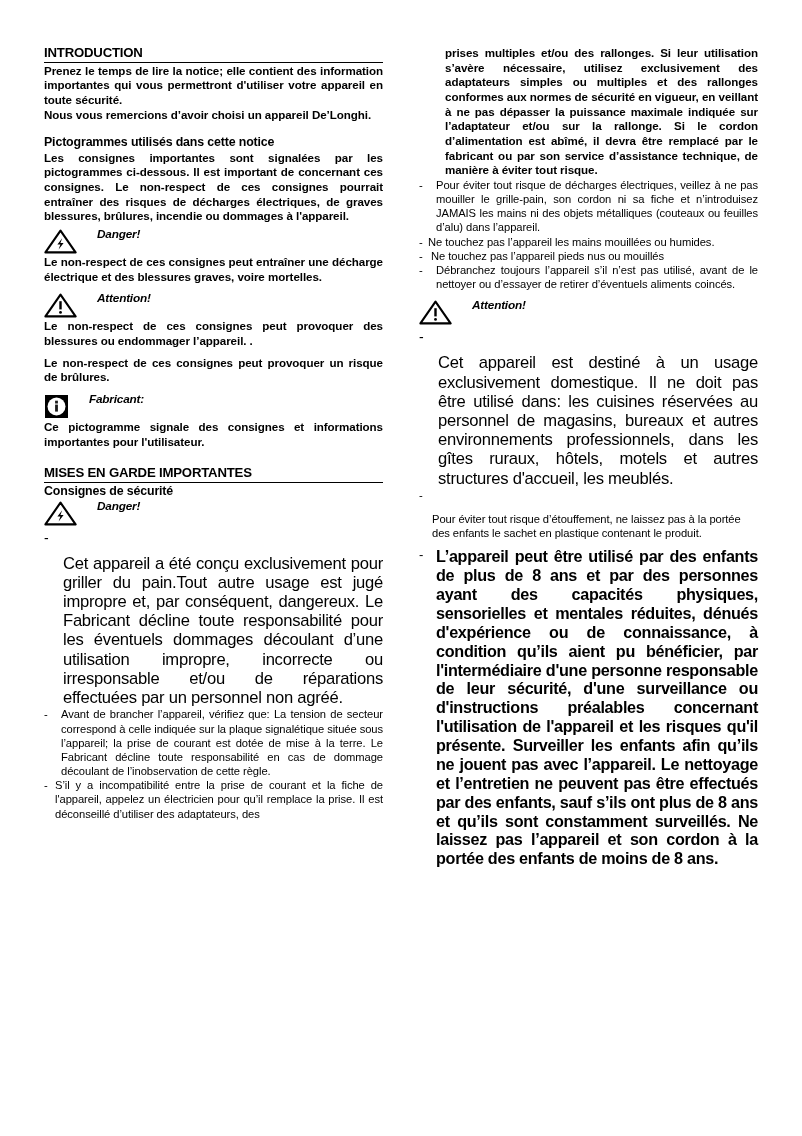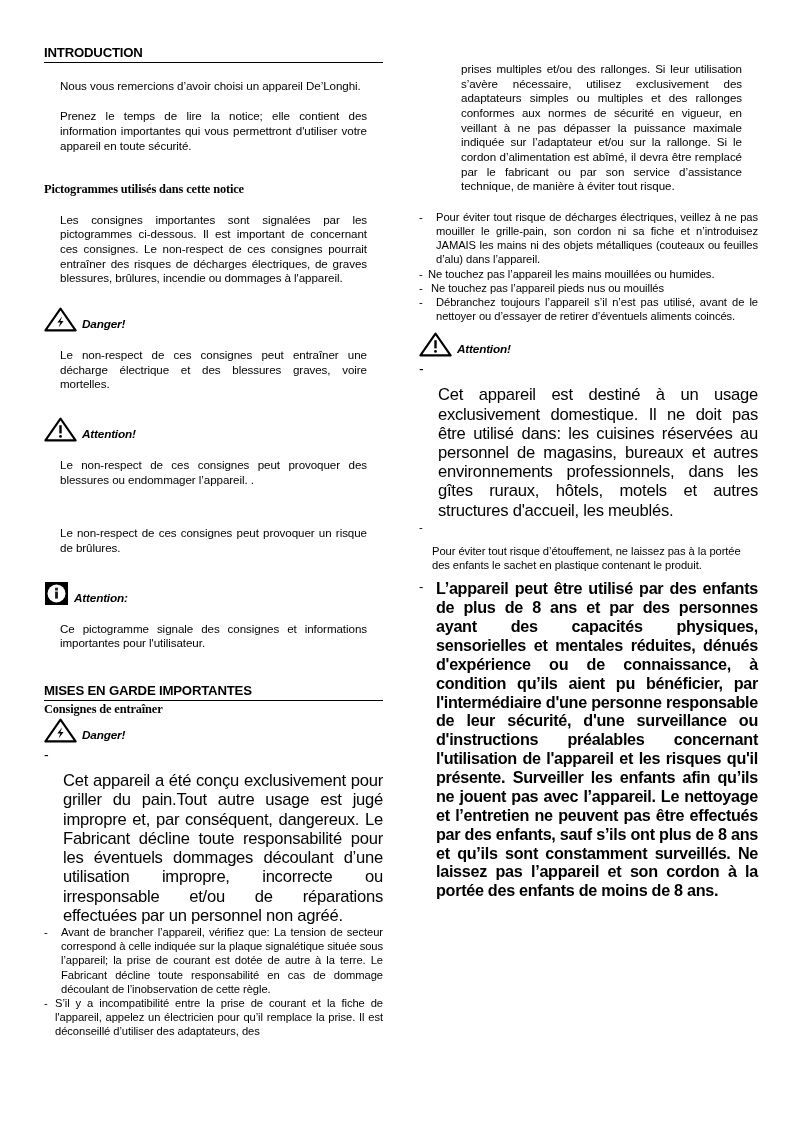--- a/index.html
+++ b/index.html
@@ -44,42 +44,41 @@
     border-top: 1.1px solid #000;
     margin: 0 0 1px 0;
     width: 100%;
   }
   .h-sub {
     font-size: 12.4px;
     font-weight: bold;
     line-height: 1.16;
     margin: 0 0 1px 0;
     letter-spacing: -0.15px;
-    font-family: Liberation Serif, serif;
   }
   
   .p {
     font-size: 11.6px;
     line-height: 1.265;
     text-align: justify;
-    margin: 16px;
+    margin: 0;
     letter-spacing: -0.07px;
     -webkit-hyphens: none;
     hyphens: none;
+    font-weight: bold;
   }
   .gap-s { height: 7px; }
   .gap-m { height: 13px; }
   .gap-l { height: 17px; }
   .gap-xs { height: 3px; }
 
   
   .picto-line {
     display: flex;
-    align-items: flex-end;
-    gap: 5px;
+    gap: 20px;
     margin: 2px 0 1px 0;
   }
   .picto-label {
     font-size: 11.8px;
     font-weight: bold;
     font-style: italic;
     letter-spacing: -0.2px;
     line-height: 1;
     padding-bottom: 1px;
   }
@@ -187,22 +186,22 @@
 <body>
 
 <div class="page">
 
   <div class="columns">
 
     <div class="col">
 
       <div class="h-main">INTRODUCTION</div>
       <hr class="rule">
+      <div class="p">Prenez le temps de lire la notice; elle contient des information importantes qui vous permettront d'utiliser votre appareil en toute sécurité.</div>
       <div class="p">Nous vous remercions d’avoir choisi un appareil De’Longhi.</div>
-      <div class="p">Prenez le temps de lire la notice; elle contient des information importantes qui vous permettront d'utiliser votre appareil en toute sécurité.</div>
 
       <div class="gap-m"></div>
 
       <div class="h-sub">Pictogrammes utilisés dans cette notice</div>
       <div class="p">Les consignes importantes sont signalées par les pictogrammes ci-dessous. Il est important de concernant ces consignes. Le non-respect de ces consignes pourrait entraîner des risques de décharges électriques, de graves blessures, brûlures, incendie ou dommages à l'appareil.</div>
 
       <div class="gap-xs"></div>
 
       <div class="picto-line">
         <span class="ico">
@@ -237,50 +236,50 @@
 
       <div class="picto-line">
         <span class="ico">
           <svg width="25" height="25" viewBox="0 0 25 25">
             <rect x="1" y="1" width="23" height="23" fill="#000"></rect>
             <circle cx="12.5" cy="12.5" r="9.0" fill="#fff"></circle>
             <rect x="11.1" y="10.6" width="2.8" height="7.0" fill="#1a1a1a"></rect>
             <rect x="11.1" y="6.7" width="2.8" height="2.8" fill="#1a1a1a"></rect>
           </svg>
         </span>
-        <span class="picto-label">Attention:</span>
+        <span class="picto-label">Fabricant:</span>
       </div>
       <div class="p">Ce pictogramme signale des consignes et informations importantes pour l'utilisateur.</div>
 
       <div class="gap-l"></div>
 
       <div class="h-main">MISES EN GARDE IMPORTANTES</div>
       <hr class="rule">
-      <div class="h-sub">Consignes de entraîner</div>
+      <div class="h-sub">Consignes de sécurité</div>
 
       <div class="picto-line">
         <span class="ico">
           <svg width="33" height="25" viewBox="0 0 33 25">
             <path d="M16.5 1.6 L31.6 23.4 L1.4 23.4 Z" fill="none" stroke="#000" stroke-width="2.1" stroke-linejoin="round"></path>
             <path d="M18.2 9.2 L13.4 15.4 L16.4 15.4 L14.6 20.4 L19.6 14.0 L16.4 14.0 Z" fill="#000"></path>
           </svg>
         </span>
         <span class="picto-label">Danger!</span>
       </div>
 
       <div class="gap-xs"></div>
 
       <div class="li li-big">
         <span class="dash">-</span>
         <span class="txt">Cet appareil a été conçu exclusivement pour griller du pain.Tout autre usage est jugé impropre et, par conséquent, dangereux. Le Fabricant décline toute responsabilité pour les éventuels dommages découlant d’une utilisation impropre, incorrecte ou irresponsable et/ou de réparations effectuées par un personnel non agréé.</span>
       </div>
 
       <div class="li li-sm">
         <span class="dash">-</span>
-        <span class="txt">Avant de brancher l’appareil, vérifiez que: La tension de secteur correspond à celle indiquée sur la plaque signalétique située sous l’appareil; la prise de courant est dotée de autre à la terre. Le Fabricant décline toute responsabilité en cas de dommage découlant de l’inobservation de cette règle.</span>
+        <span class="txt">Avant de brancher l’appareil, vérifiez que: La tension de secteur correspond à celle indiquée sur la plaque signalétique située sous l’appareil; la prise de courant est dotée de mise à la terre. Le Fabricant décline toute responsabilité en cas de dommage découlant de l’inobservation de cette règle.</span>
       </div>
 
       <div class="li li-sm3">
         <span class="dash">-</span>
         <span class="txt">S’il y a incompatibilité entre la prise de courant et la fiche de l'appareil, appelez un électricien pour qu’il remplace la prise. Il est déconseillé d’utiliser des adaptateurs, des</span>
       </div>
 
     </div>
 
     <div class="col">

